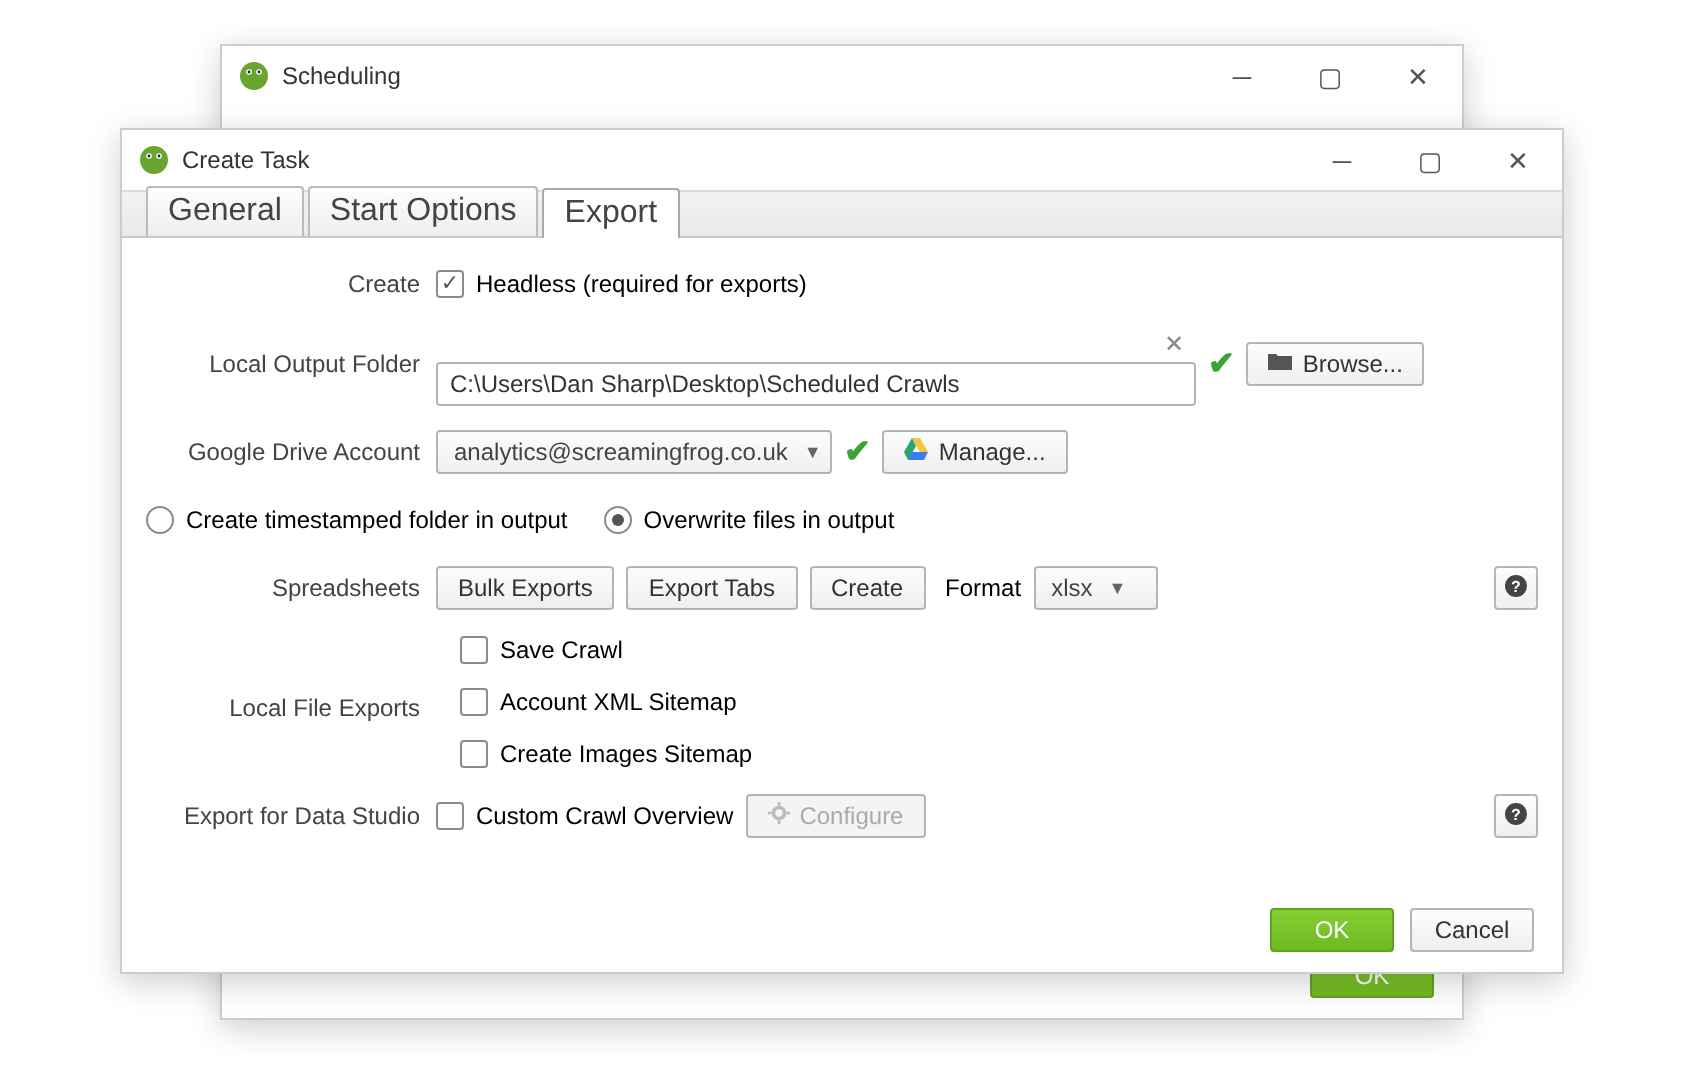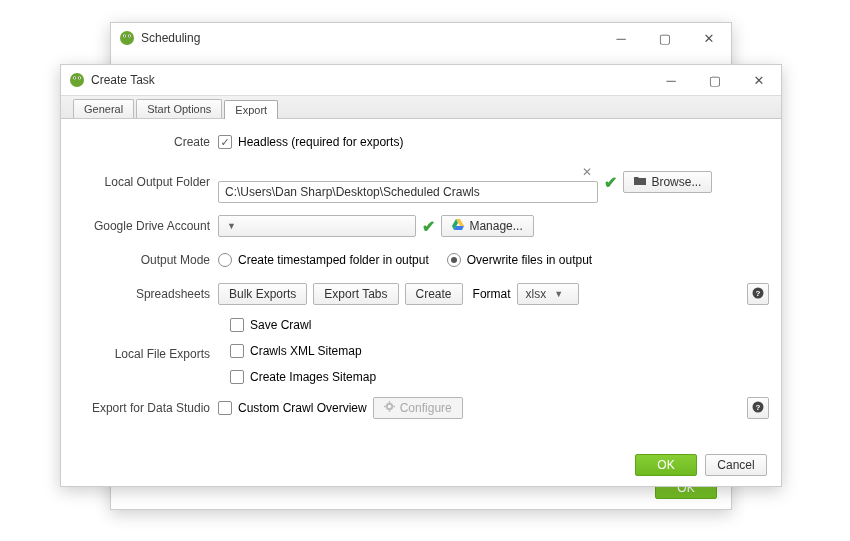--- a/index.html
+++ b/index.html
@@ -59,21 +59,21 @@
     display: flex;
     align-items: flex-end;
     background: linear-gradient(#f2f2f2,#e9e9e9);
     border-top: 1px solid #ddd;
     border-bottom: 1px solid #c9c9c9;
     padding: 2px 4px 0 12px;
     height: 24px;
   }
   .tab {
     padding: 3px 10px 3px 10px;
-    font-size: 11px;
+    font-size: 16px;
     color: #444;
     border: 1px solid #bbb;
     border-bottom: none;
     background: linear-gradient(#fdfdfd,#eee);
     margin-right: 2px;
     border-radius: 2px 2px 0 0;
     position: relative;
     cursor: pointer;
   }
   .tab.active {
@@ -308,36 +308,36 @@
               </svg></span>
           <span>Browse...</span>
         </div>
       </div>
     </div>
 
     <div class="row row-section">
       <div class="lbl">Google Drive Account</div>
       <div class="field">
         <div class="dropdown" style="width:198px;justify-content:space-between;">
+          <span>analytics@screamingfrog.co.uk</span>
           <span class="caret">▼</span>
         </div>
         <span class="check-green">✔</span>
         <div class="btn">
           <span><svg width="12" height="11" viewBox="0 0 12 11">
                 <polygon points="4,0 8,0 12,7 8,7" fill="#f6c342"></polygon>
                 <polygon points="4,0 0,7 2,11 6,4" fill="#27a768"></polygon>
                 <polygon points="2,11 10,11 12,7 4,7" fill="#3b7ded"></polygon>
               </svg></span>
           <span>Manage...</span>
         </div>
       </div>
     </div>
 
     <div class="row">
-      <div class="lbl">Output Mode</div>
       <div class="field">
         <span class="radio"></span>
         <span>Create timestamped folder in output</span>
         <span style="width:6px;"></span>
         <span class="radio selected"></span>
         <span>Overwrite files in output</span>
       </div>
     </div>
 
     <div class="row">
@@ -363,21 +363,21 @@
 
     <div class="row" style="align-items:center;">
       <div class="lbl" style="padding-top:5px;">Local File Exports</div>
       <div class="field" style="flex-direction:column;align-items:flex-start;gap:2px;">
         <div class="chk-row">
           <span class="chk"></span>
           <span>Save Crawl</span>
         </div>
         <div class="chk-row">
           <span class="chk"></span>
-          <span>Crawls XML Sitemap</span>
+          <span>Account XML Sitemap</span>
         </div>
         <div class="chk-row">
           <span class="chk"></span>
           <span>Create Images Sitemap</span>
         </div>
       </div>
     </div>
 
     <div class="row">
       <div class="lbl">Export for Data Studio</div>

